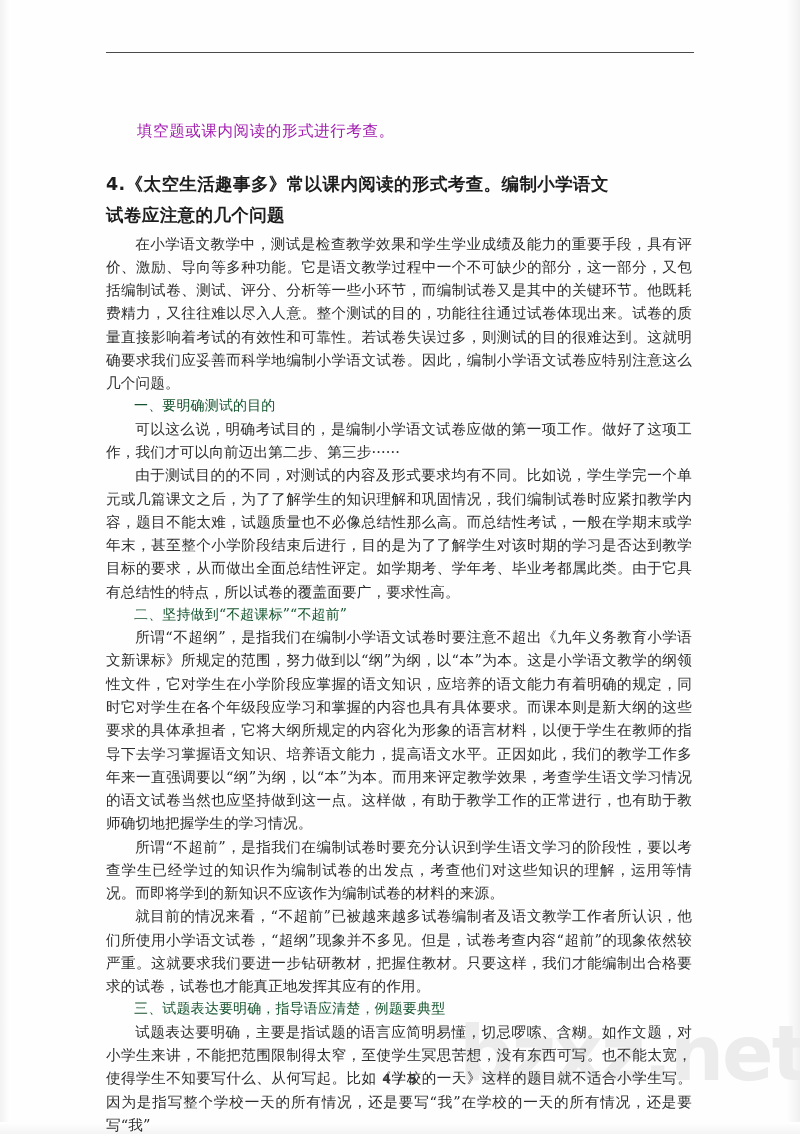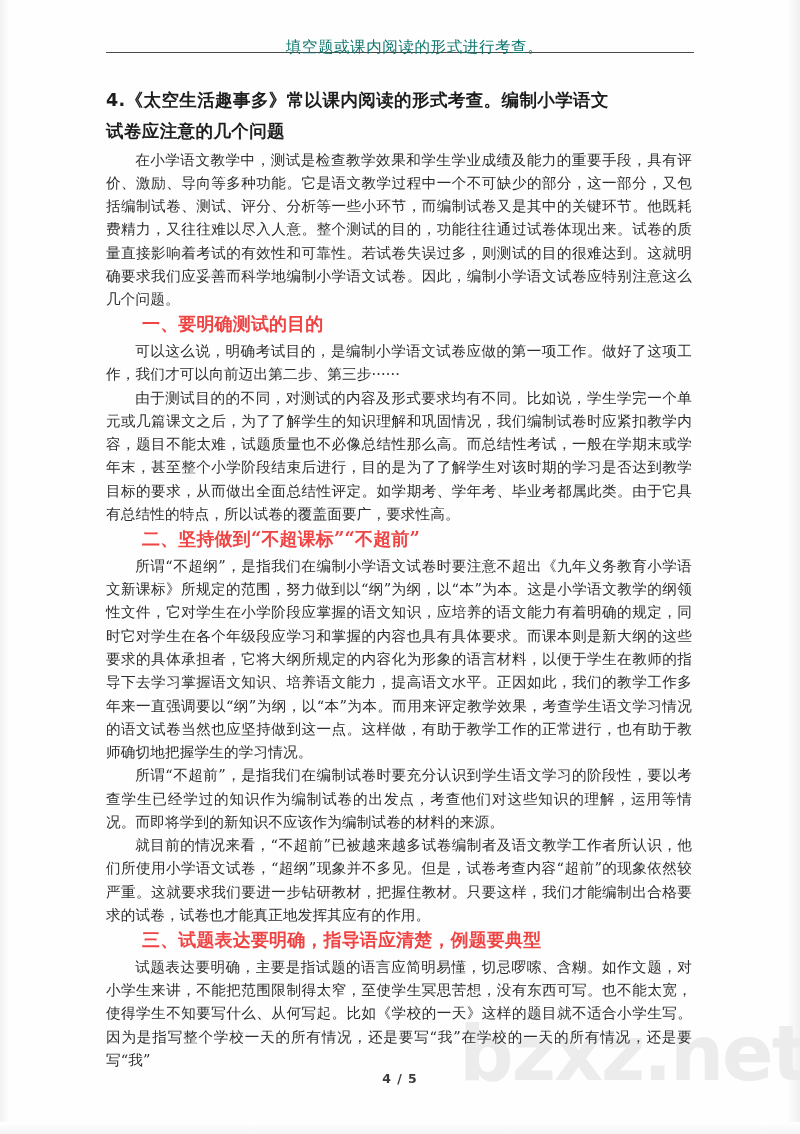--- a/index.html
+++ b/index.html
@@ -57,27 +57,26 @@
     position: absolute;
     left: 106px;
     top: 52px;
     width: 588px;
     height: 0;
     border-top: 1.6px solid #4a4a4a;
   }
 
   .lead-line {
     margin: 0;
-    padding-top: 36px;
+    padding-top: 120px;
     font-size: 15.5px;
     line-height: 1.5;
     text-indent: 2em;
     letter-spacing: 0.6px;
-    color: #0f766e;
-    text-align: center;
+    color: #a21caf;
   }
 
   .doc-title {
     margin: 26px 0 0 0;
     text-align: left;
     font-family: "DejaVu Sans", "Liberation Sans", sans-serif;
     font-weight: bold;
     font-size: 17.5px;
     line-height: 1.78;
     letter-spacing: 0.4px;
@@ -93,26 +92,26 @@
     line-height: 1.595;
     text-align: justify;
     text-justify: inter-ideograph;
     text-indent: 2em;
     letter-spacing: 0.15px;
     color: #2e2e2e;
   }
 
   p.section-head {
     margin: 0;
-    font-size: 18px;
+    font-size: 14px;
     line-height: 1.595;
     text-indent: 2em;
     letter-spacing: 0.15px;
-    color: #ef4444;
-    font-weight: 700;
+    color: #14532d;
+    font-weight: 400;
   }
 
   .page-number {
     position: absolute;
     left: 0;
     right: 0;
     bottom: 48px;
     text-align: center;
     font-family: "DejaVu Sans", "Liberation Sans", sans-serif;
     font-size: 12.5px;

